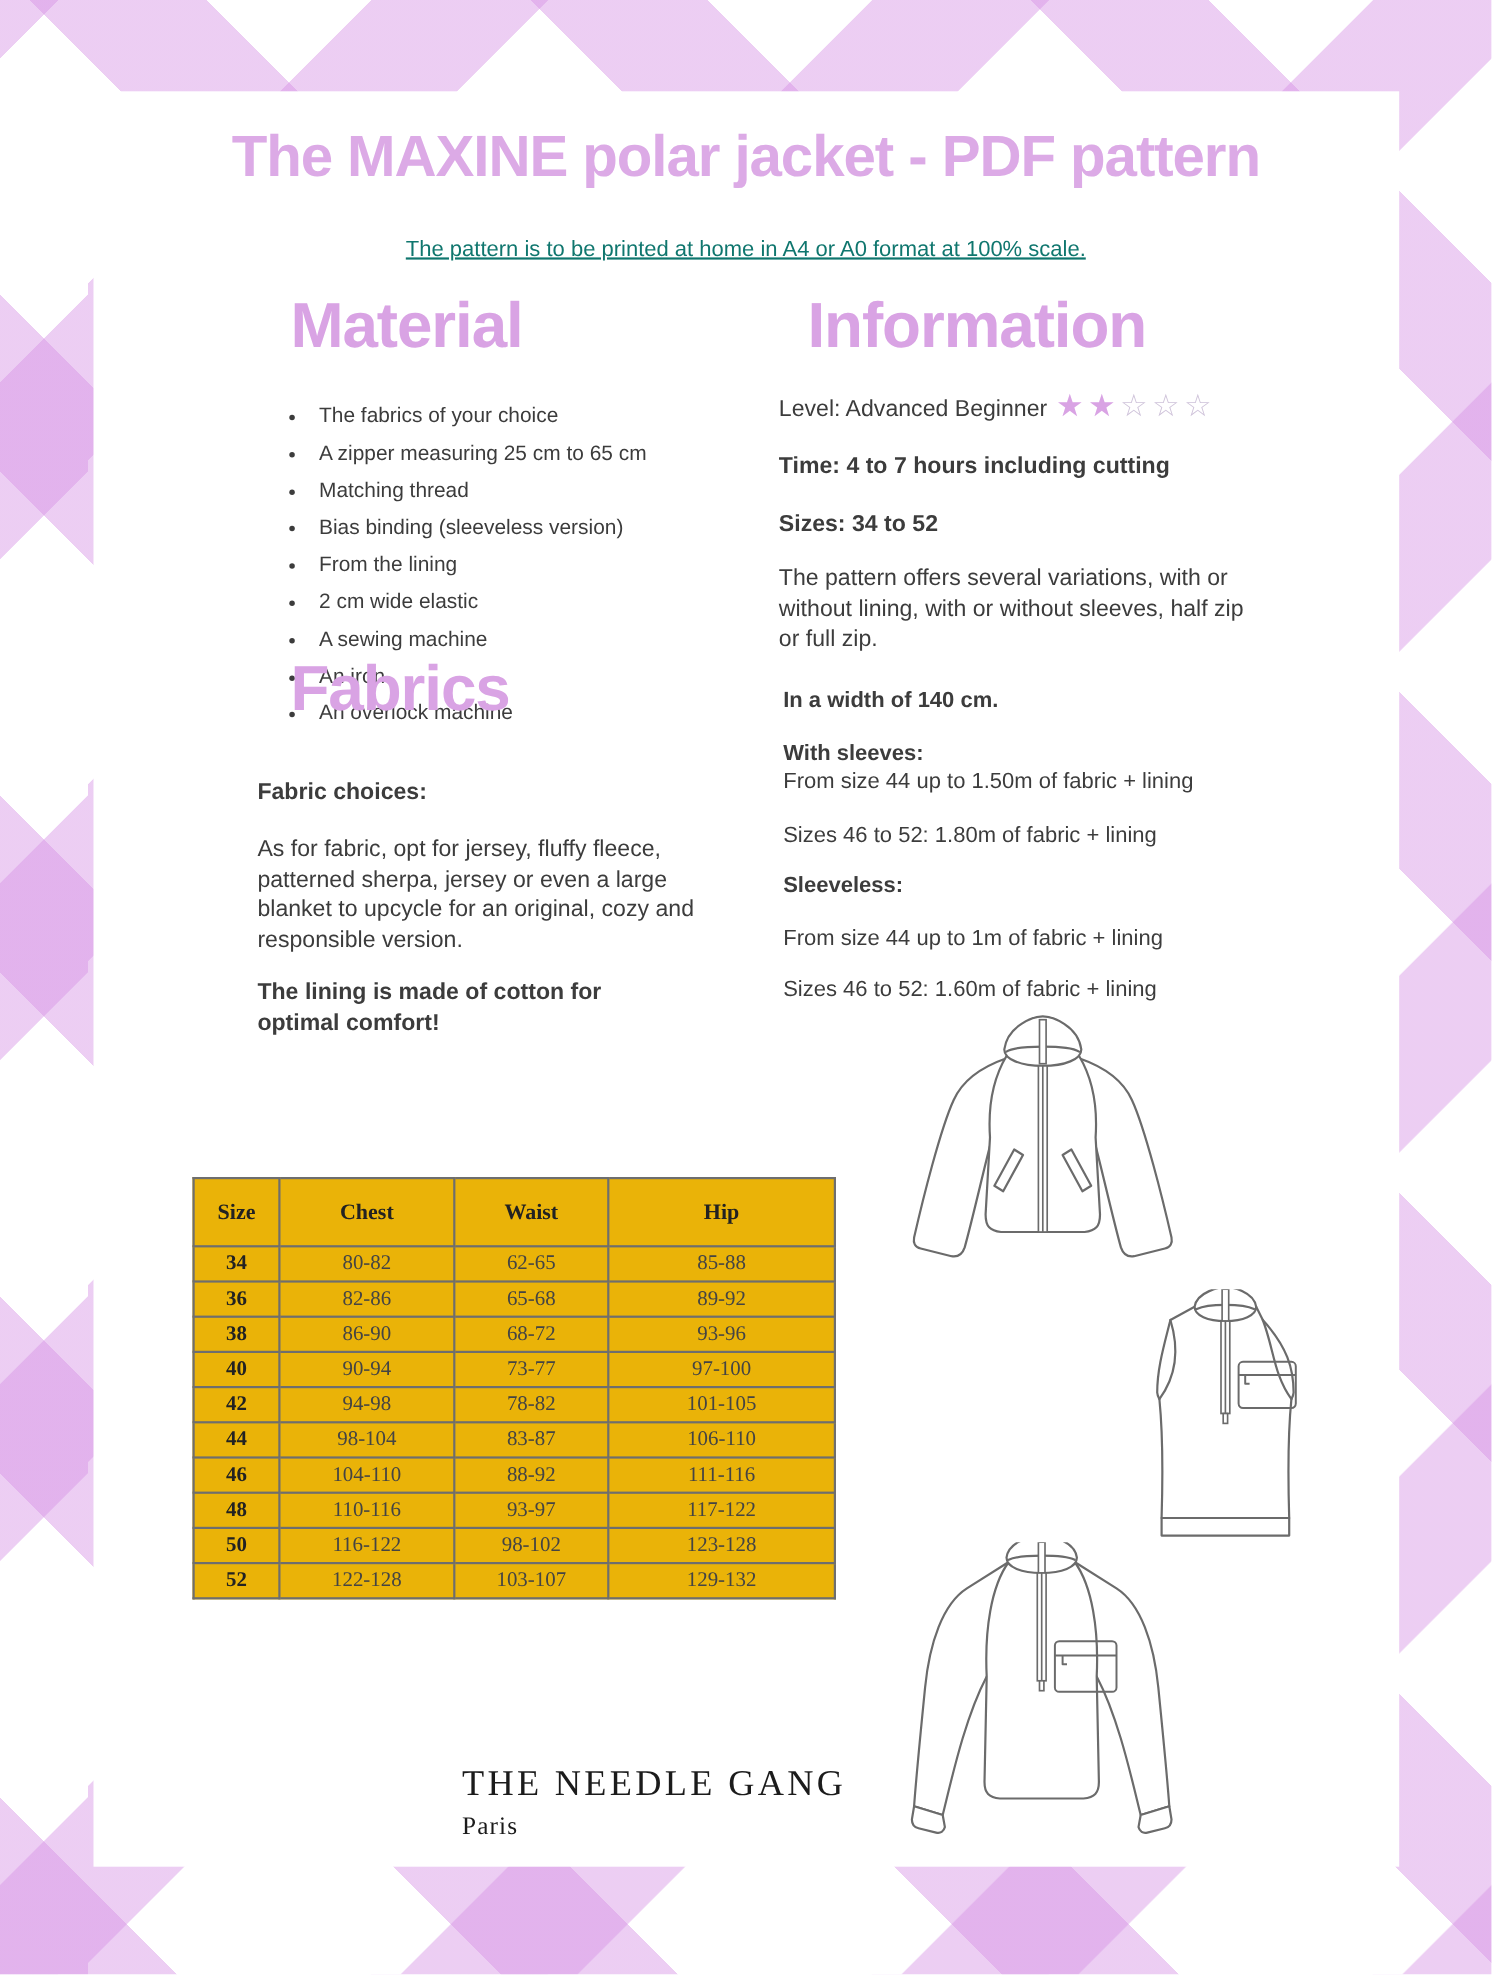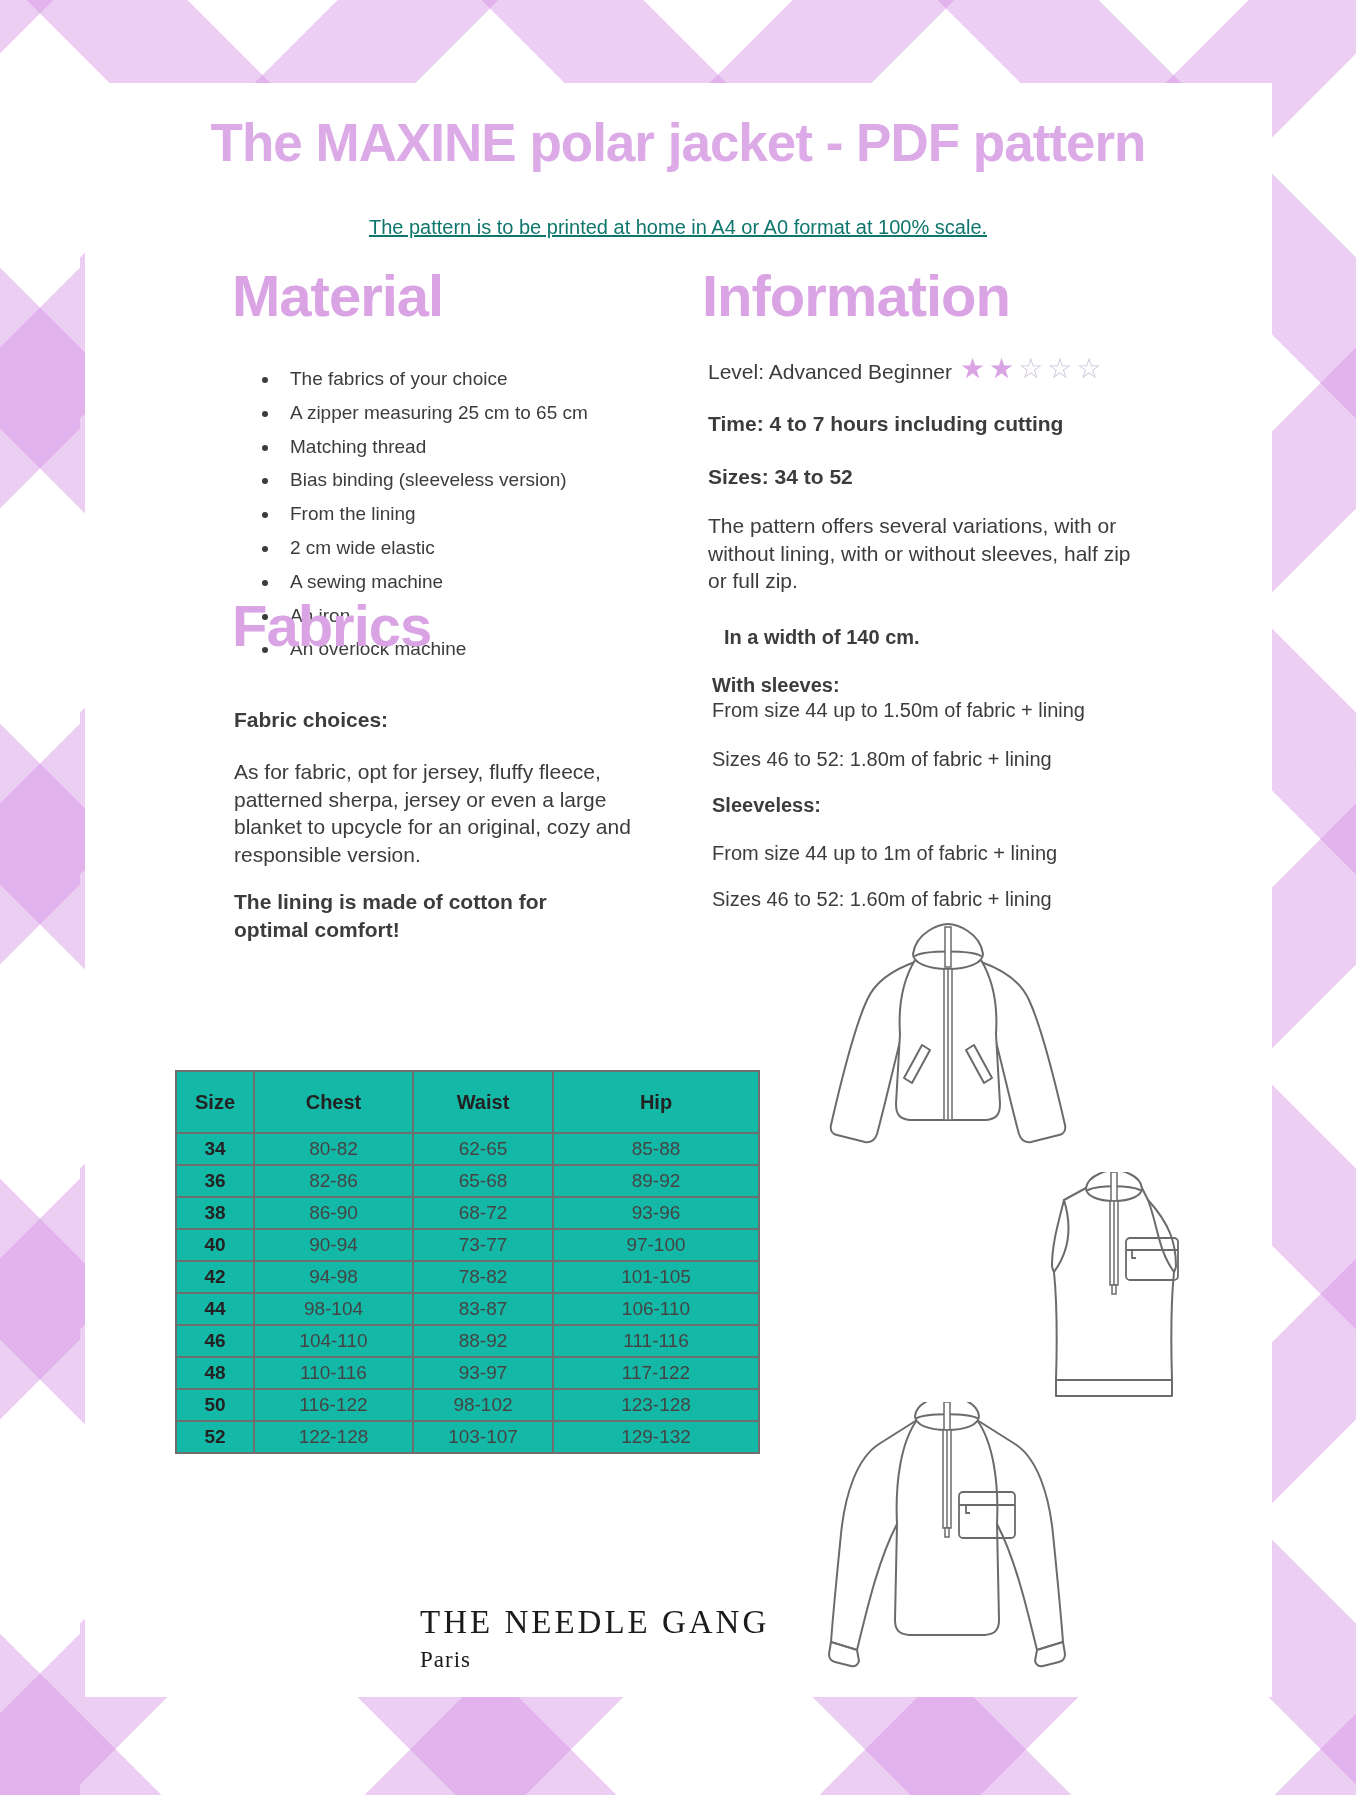--- a/index.html
+++ b/index.html
@@ -14,30 +14,30 @@
       repeating-linear-gradient(45deg, rgba(214,146,229,0.45) 0px, rgba(214,146,229,0.45) 114px, transparent 114px, transparent 322px),
       repeating-linear-gradient(-45deg, rgba(214,146,229,0.45) 0px, rgba(214,146,229,0.45) 114px, transparent 114px, transparent 322px);
     background-position:0 0, 80px 0;
   }
   .panel{position:absolute;left:85px;top:83px;width:1187px;height:1614px;background:#fff;}
   .abs{position:absolute;}
   .center{left:0;width:1356px;text-align:center;}
   .purple-head{color:#d9a3e4;font-weight:bold;letter-spacing:-1px;}
   .title{top:112px;font-size:53px;font-weight:bold;color:#dcaae6;letter-spacing:-1px;}
   .subtitle{top:216px;font-size:20px;color:#0f766e;text-decoration:underline;}
-  .h2{font-size:58px;}
+  .h2{font-size:58px;margin-left:32px;}
   .bullets{margin:0;padding:0 0 0 20px;font-size:19px;line-height:21.8px;color:#3c3c3c;}
   .bullets li{padding-left:10px;margin:12px;}
   .b{font-weight:bold;color:#222;}
   .body-text{font-size:21px;line-height:27.5px;color:#3c3c3c;}
   .info-line{font-size:20px;color:#3c3c3c;}
   .stars{font-size:28px;letter-spacing:4px;white-space:nowrap;}
   .star-filled{color:#d9a3e4;}
   .star-empty{color:#cfc3da;}
-  table.sizes{border-collapse:collapse;table-layout:fixed;background:#14b8a6;border:2px solid #333;}
+  table.sizes{border-collapse:collapse;table-layout:fixed;background:#eab308;border:2px solid #333;font-family:Liberation Serif, serif;}
   table.sizes th{height:58px;font-size:20px;color:#222;border:2px solid #6e6e6e;}
   table.sizes td{height:28px;font-size:19px;color:#444;text-align:center;border:2px solid #6e6e6e;}
   table.sizes td.size-col{font-weight:bold;color:#222;}
   .garment{position:absolute;}
   .garment svg{display:block;}
   .logo{font-family:"Liberation Serif",serif;color:#1b1b1b;}
   .logo-name{font-size:33px;letter-spacing:3px;font-weight:400;}
   .logo-city{font-size:23px;margin-top:6px;letter-spacing:1px;}
 </style>
 </head>
@@ -71,21 +71,21 @@
 
 <div class="abs" style="left:708px;top:358px;width:470px;">
   <span class="body-text" style="font-size:21px;">Level: Advanced Beginner</span>
   <span class="stars" style="position:absolute;left:252px;top:-6px;"><span class="star-filled">★</span><span class="star-filled">★</span><span class="star-empty">☆</span><span class="star-empty">☆</span><span class="star-empty">☆</span></span>
 </div>
 
 <div class="abs body-text b" style="left:708px;top:410px;">Time: 4 to 7 hours including cutting</div>
 <div class="abs body-text b" style="left:708px;top:463px;">Sizes: 34 to 52</div>
 <div class="abs body-text" style="left:708px;top:512px;width:440px;">The pattern offers several variations, with or without lining, with or without sleeves, half zip or full zip.</div>
 
-<div class="abs info-line b" style="left:712px;top:626px;margin-left:12px;">In a width of 140 cm.</div>
+<div class="abs info-line b" style="left:712px;top:626px;">In a width of 140 cm.</div>
 <div class="abs info-line b" style="left:712px;top:674px;">With sleeves:</div>
 <div class="abs info-line" style="left:712px;top:699px;">From size 44 up to 1.50m of fabric + lining</div>
 <div class="abs info-line" style="left:712px;top:748px;">Sizes 46 to 52: 1.80m of fabric + lining</div>
 <div class="abs info-line b" style="left:712px;top:794px;">Sleeveless:</div>
 <div class="abs info-line" style="left:712px;top:842px;">From size 44 up to 1m of fabric + lining</div>
 <div class="abs info-line" style="left:712px;top:888px;">Sizes 46 to 52: 1.60m of fabric + lining</div>
 
 <table class="sizes abs" style="left:175px;top:1070px;width:583px;">
   <colgroup>
       <col style="width:78px">

